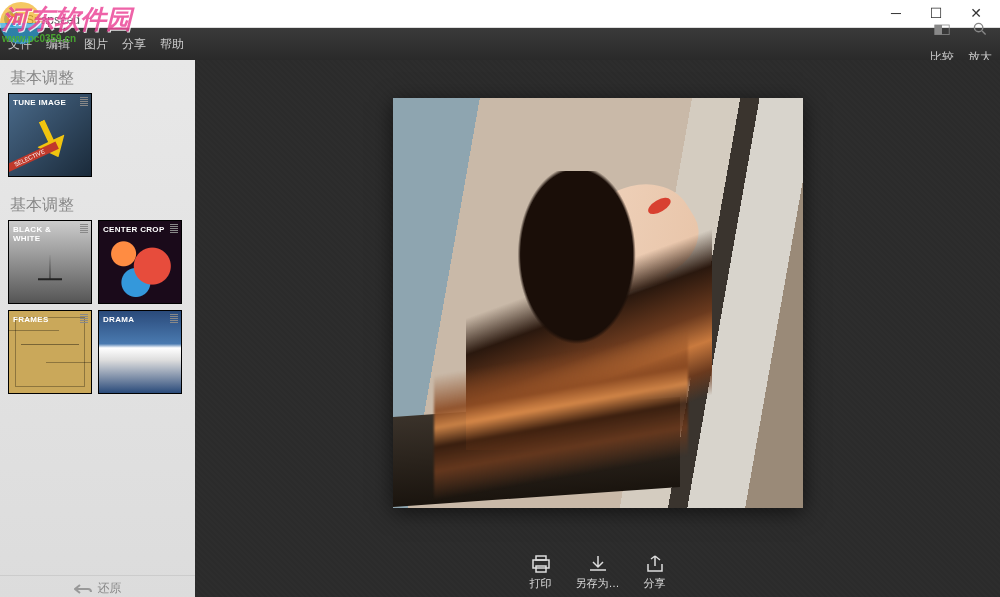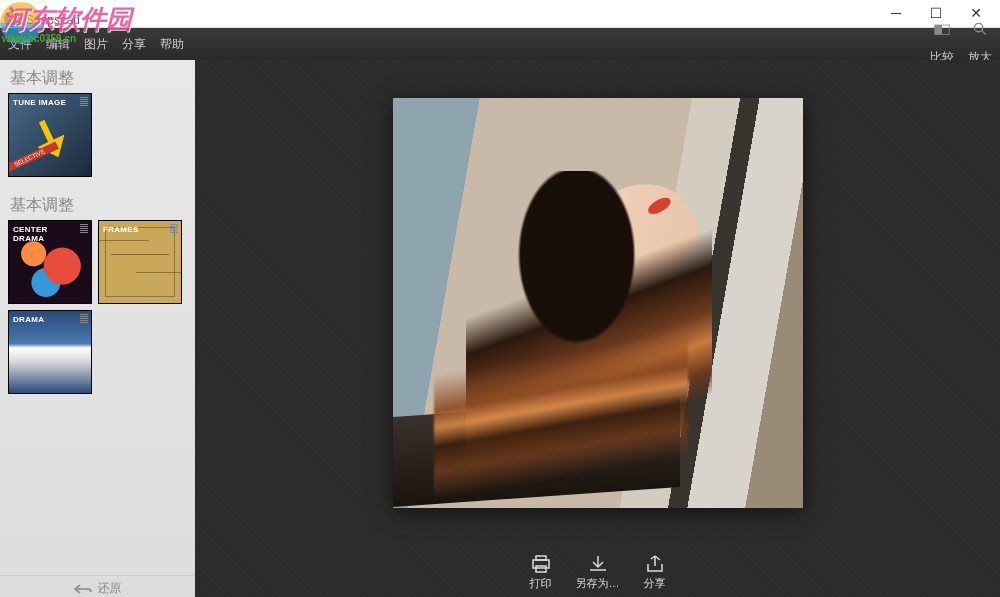--- a/index.html
+++ b/index.html
@@ -132,22 +132,27 @@
       <div class="tool">
         <div class="visual v-tune"></div>
         <div class="label">TUNE IMAGE</div>
         <div class="stripes"></div>
       </div>
     </div>
 
     <div class="section-title">基本调整</div>
     <div class="tool-grid">
       <div class="tool">
+        <div class="visual v-bw"></div>
+        <div class="label">BLACK &amp; WHITE</div>
+        <div class="stripes"></div>
+      </div>
+      <div class="tool">
         <div class="visual v-center"></div>
-        <div class="label">CENTER DRAMA</div>
+        <div class="label">CENTER CROP</div>
         <div class="stripes"></div>
       </div>
       <div class="tool">
         <div class="visual v-frames"></div>
         <div class="label">FRAMES</div>
         <div class="stripes"></div>
       </div>
       <div class="tool">
         <div class="visual v-drama"></div>
         <div class="label">DRAMA</div>

